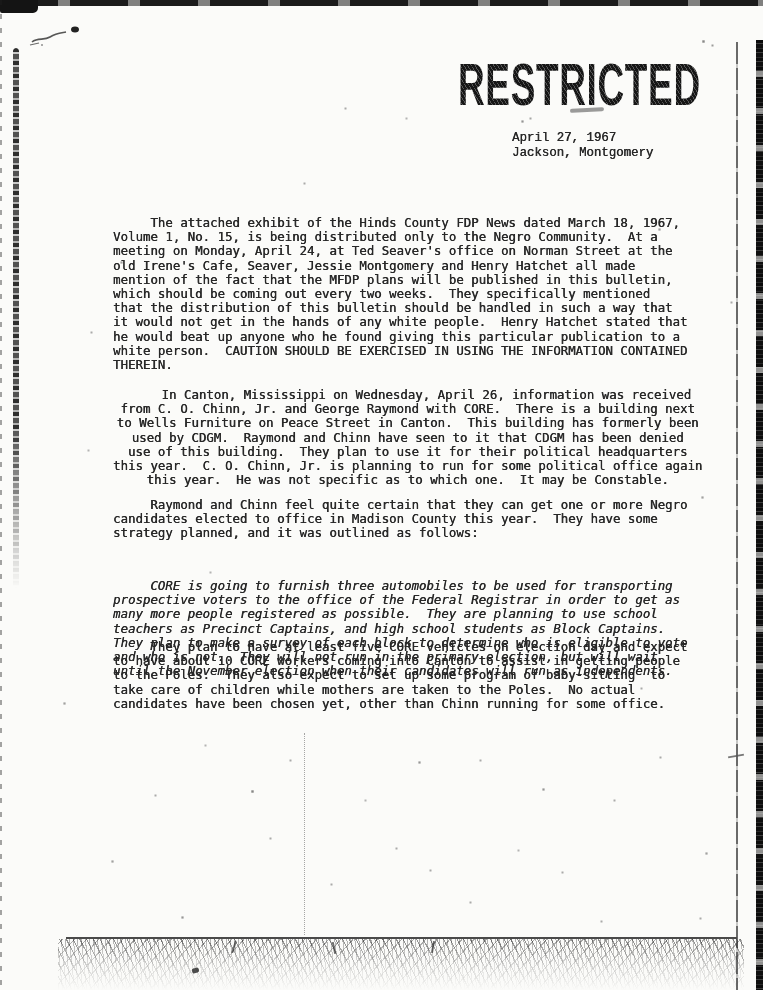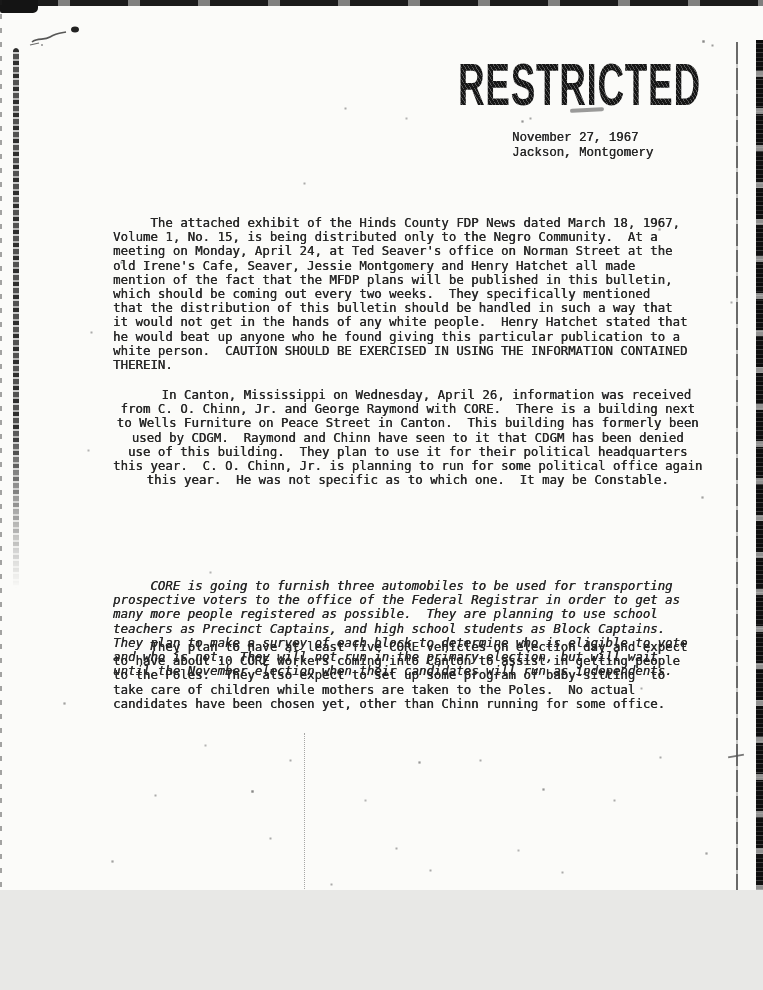--- a/index.html
+++ b/index.html
@@ -1,20 +1,20 @@
 <!DOCTYPE html>
 <html style="--paper: #fbfbf9; --ink: #282828; --stamp: #161616; --edge: #1b1b1b;"><head>
 <meta charset="utf-8">
 <style>
   :root{
     --paper:#fbfbf9; --ink:#282828; --stamp:#161616; --edge:#1b1b1b;
   }
   html,body{margin:0;padding:0;background:#e8e8e6;}
   .page{
-    position:relative; width:763px; height:890px; margin:0 auto;
+    position:relative; width:763px; height:990px; margin:0 auto;
     background:var(--paper); overflow:hidden;
     font-family:"Liberation Mono","DejaVu Sans Mono",monospace;
   }
   
   .top-edge{position:absolute;left:0;top:0;width:763px;height:6px;background:var(--edge);
     -webkit-mask-image:repeating-linear-gradient(to right,#000 0 58px,rgba(0,0,0,.55) 58px 70px);
     mask-image:repeating-linear-gradient(to right,#000 0 58px,rgba(0,0,0,.55) 58px 70px);}
   .top-edge-left{position:absolute;left:0;top:0;width:38px;height:13px;background:#141414;border-radius:0 0 5px 2px;}
   .left-streak{position:absolute;left:13px;top:48px;width:6px;height:540px;border-radius:3px;
     background:repeating-linear-gradient(to bottom,rgba(10,10,10,.85) 0 4px,rgba(10,10,10,.2) 4px 6px,rgba(10,10,10,.7) 6px 11px,rgba(10,10,10,.3) 11px 13px);
@@ -106,21 +106,21 @@
     <path d="M4,18 C10,13 16,17 22,13 S32,9 38,8" fill="none" stroke="#3a3a3a" stroke-width="1.6" opacity="0.85"></path>
     <path d="M2,21 l9,-2" fill="none" stroke="#3a3a3a" stroke-width="1.2" opacity="0.75"></path>
     <ellipse cx="47" cy="5.5" rx="4" ry="3" fill="#222"></ellipse>
     <circle cx="14" cy="21" r="0.8" fill="#444"></circle>
   </svg>
 
   <div class="stamp">RESTRICTED</div>
   <div class="stamp-smudge"></div>
 
   <div class="dateline tw">
-    <div>November 27, 1967</div>
+    <div>April 27, 1967</div>
     <div>Jackson, Montgomery</div>
   </div>
 
   <pre class="para tw p1">     The attached exhibit of the Hinds County FDP News dated March 18, 1967,
 Volume 1, No. 15, is being distributed only to the Negro Community.  At a
 meeting on Monday, April 24, at Ted Seaver's office on Norman Street at the
 old Irene's Cafe, Seaver, Jessie Montgomery and Henry Hatchet all made
 mention of the fact that the MFDP plans will be published in this bulletin,
 which should be coming out every two weeks.  They specifically mentioned
 that the distribution of this bulletin should be handled in such a way that
@@ -128,20 +128,23 @@
 he would beat up anyone who he found giving this particular publication to a
 white person.  CAUTION SHOULD BE EXERCISED IN USING THE INFORMATION CONTAINED
 THEREIN.</pre>
   <pre class="para tw p2">     In Canton, Mississippi on Wednesday, April 26, information was received
 from C. O. Chinn, Jr. and George Raymond with CORE.  There is a building next
 to Wells Furniture on Peace Street in Canton.  This building has formerly been
 used by CDGM.  Raymond and Chinn have seen to it that CDGM has been denied
 use of this building.  They plan to use it for their political headquarters
 this year.  C. O. Chinn, Jr. is planning to run for some political office again
 this year.  He was not specific as to which one.  It may be Constable.</pre>
+  <pre class="para tw p3">     Raymond and Chinn feel quite certain that they can get one or more Negro
+candidates elected to office in Madison County this year.  They have some
+strategy planned, and it was outlined as follows:</pre>
   <pre class="para tw p4">     CORE is going to furnish three automobiles to be used for transporting
 prospective voters to the office of the Federal Registrar in order to get as
 many more people registered as possible.  They are planning to use school
 teachers as Precinct Captains, and high school students as Block Captains.
 They plan to make a survey of each block to determine who is eligible to vote
 and who is not.  They will not run in the primary election, but will wait
 until the November election when their candidates will run as independents.</pre>
   <pre class="para tw p5">     They plan to have at least five CORE vehicles on election day and expect
 to have about 10 CORE workers coming into Canton to assist in getting people
 to the Poles.  They also expect to set up some program of baby-sitting  to

